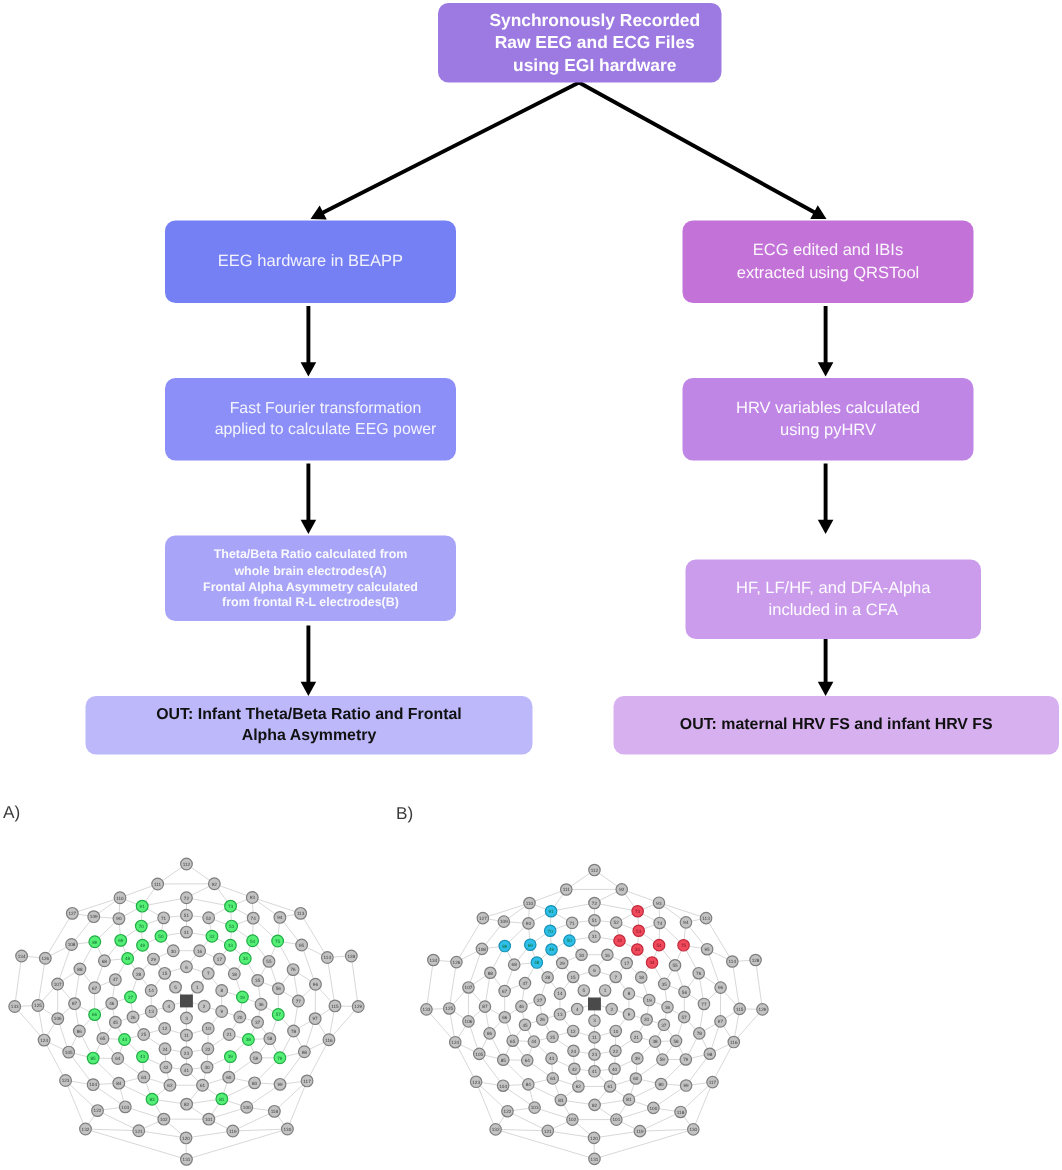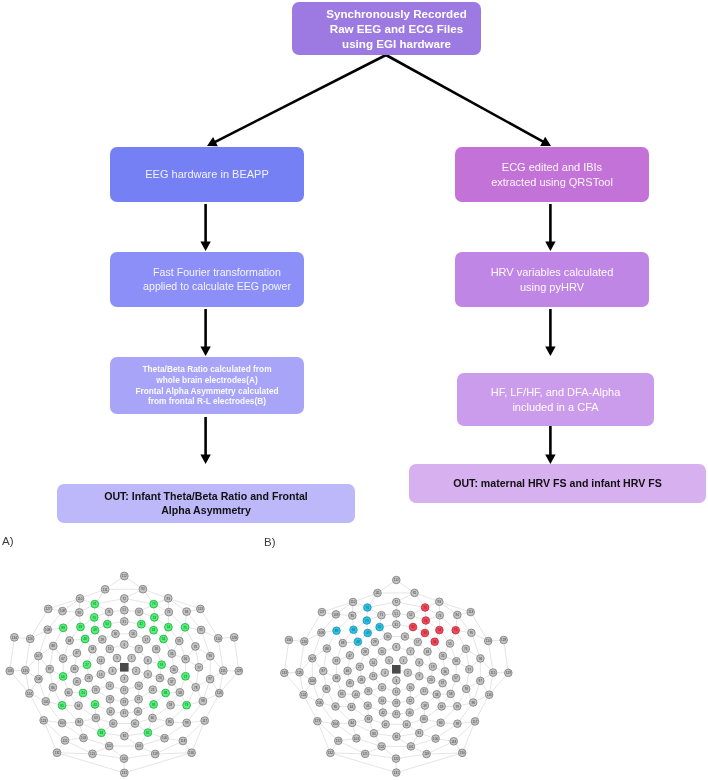--- a/index.html
+++ b/index.html
@@ -62,21 +62,21 @@
     </div>
     <div class="box" style="left: 455px; top: 252px; width: 194px; height: 55px; background: rgb(191, 134, 229); color: rgb(253, 250, 254); font-size: 11px; font-weight: normal; text-align: center;">
       <span>HRV variables calculated<br>using pyHRV</span>
     </div>
     <div class="box" style="left: 110px; top: 357px; width: 194px; height: 57px; background: rgb(168, 164, 247); color: rgb(250, 250, 254); font-size: 8.3px; font-weight: bold;">
       <span>Theta/Beta Ratio calculated from<br>whole brain electrodes(A)<br>Frontal Alpha Asymmetry calculated<br>from frontal R-L electrodes(B)</span>
     </div>
     <div class="box" style="left: 457px; top: 357px; width: 197px; height: 53px; background: rgb(203, 156, 236); color: rgb(254, 252, 255); font-size: 11px; font-weight: normal; margin-top: 16px;">
       <span>HF, LF/HF, and DFA-Alpha<br>included in a CFA</span>
     </div>
-    <div class="box" style="left: 57px; top: 484px; width: 298px; height: 39px; background: rgb(188, 184, 250); color: rgb(17, 17, 17); font-size: 10.6px; font-weight: bold;">
+    <div class="box" style="left: 57px; top: 464px; width: 298px; height: 39px; background: rgb(188, 184, 250); color: rgb(17, 17, 17); font-size: 10.6px; font-weight: bold;">
       <span>OUT: Infant Theta/Beta Ratio and Frontal<br>Alpha Asymmetry</span>
     </div>
     <div class="box" style="left: 409px; top: 464px; width: 297px; height: 39px; background: rgb(215, 176, 240); color: rgb(17, 17, 17); font-size: 10.6px; font-weight: bold;">
       <span>OUT: maternal HRV FS and infant HRV FS</span>
     </div>
   </div>
 <svg id="caps" viewBox="0 0 708 260">
     <g>
       <g>
         <line x1="147.8" y1="140.3" x2="138.8" y2="128.9" stroke="#d7d7d7" stroke-width="0.65"></line>

